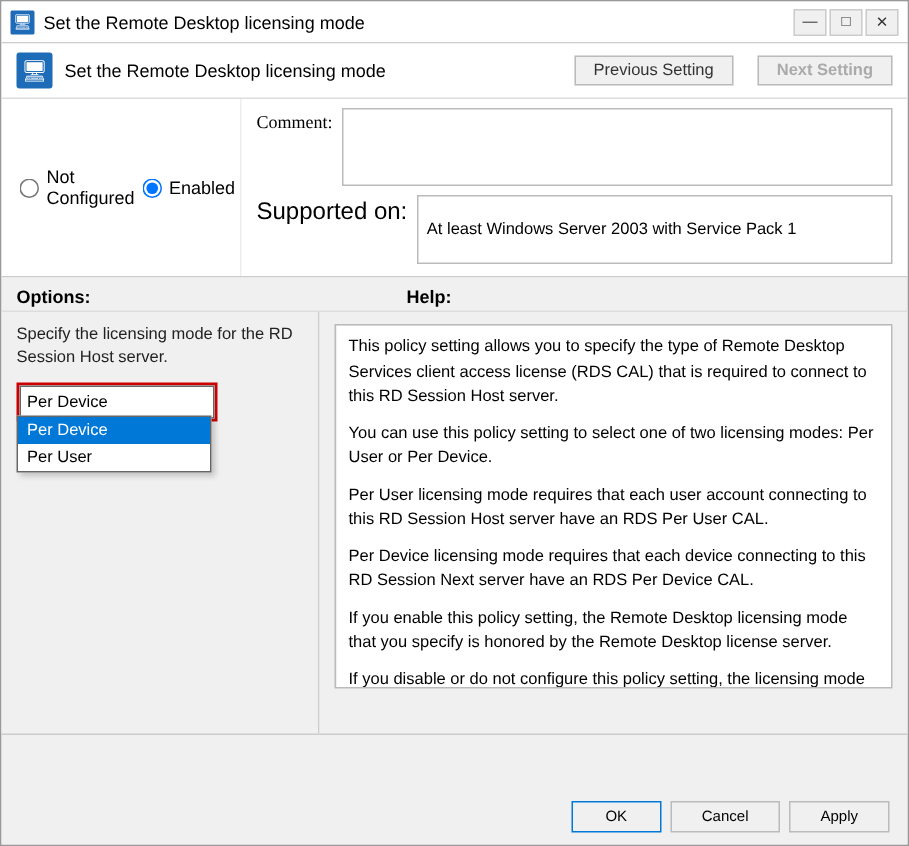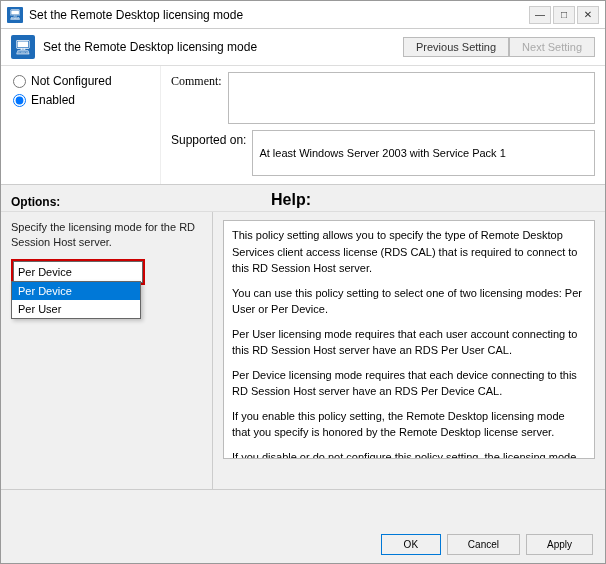--- a/index.html
+++ b/index.html
@@ -89,31 +89,31 @@
       font-size: 14px;
       flex-shrink: 0;
     }
     .header-title {
       flex: 1;
       font-size: 12px;
       font-weight: normal;
     }
     .header-buttons {
       display: flex;
-      gap: 0;
+      gap: 16px;
     }
     .nav-button {
       padding: 3px 12px;
       border: 1px solid #bbb;
       background: #f0f0f0;
       cursor: pointer;
       font-size: 11px;
       color: #333;
     }
-    .nav-button:disabled { color: #aaa; cursor: default; background: #f0f0f0; }
+    .nav-button:disabled { color: #aaa; cursor: default; background: #f0f0f0; font-weight: bold; }
     .radio-row {
       display: flex;
       align-items: center;
       gap: 5px;
     }
     .radio-row input[type=radio] { margin: 0; cursor: pointer; }
     .radio-row label { font-size: 12px; cursor: pointer; }
 
     .main-area {
       display: flex;
@@ -226,21 +226,21 @@
       font-size: 11px;
       padding: 3px;
       background: white;
     }
     .supported-row {
       display: flex;
       align-items: flex-start;
       padding: 0 10px 8px;
       gap: 6px;
     }
-    .supported-label { font-size: 12px; padding-top: 3px; white-space: nowrap; text-align: right; }
+    .supported-label { font-size: 16px; padding-top: 3px; white-space: nowrap; text-align: right; }
     .supported-value {
       flex: 1;
       border: 1px solid #bbb;
       height: 46px;
       background: white;
       padding: 3px 6px;
       font-size: 11px;
       display: flex;
       align-items: center;
     }
@@ -266,21 +266,21 @@
     <div class="header-icon">🖥</div>
     <span class="header-title">Set the Remote Desktop licensing mode</span>
     <div class="header-buttons">
       <button class="nav-button">Previous Setting</button>
       <button class="nav-button" disabled="">Next Setting</button>
     </div>
   </div>
 
   <div style="display:flex; background:#fff; border-bottom:1px solid #ccc;">
 
-    <div style="padding:8px 12px; display:flex; flex-direction:column; gap:5px; width:160px; border-right:1px solid #eee;">
+    <div style="padding:8px 12px; display:flex; flex-direction:row; gap:5px; width:160px; border-right:1px solid #eee;">
       <div class="radio-row">
         <input type="radio" name="config" id="nc" style="">
         <label for="nc">Not Configured</label>
       </div>
       <div class="radio-row">
         <input type="radio" name="config" id="en" checked="" style="">
         <label for="en">Enabled</label>
       </div>
     </div>
 
@@ -296,21 +296,21 @@
         </div>
       </div>
     </div>
   </div>
 
   <div style="display:flex; background:#f0f0f0; padding:6px 10px 2px; border-bottom:none;align-items:flex-end;">
     <div style="width:260px;">
       <span style="font-size:12px;font-weight:bold;">Options:</span>
     </div>
     <div style="flex:1;">
-      <span style="font-size:16px;font-weight:bold;">Help:</span>
+      <span style="font-size:12px;font-weight:bold;">Help:</span>
     </div>
   </div>
 
   <div class="main-area">
 
     <div class="options-panel">
       <span class="options-desc">Specify the licensing mode for the RD Session Host server.</span>
       <div style="position:relative; display:inline-block;">
         <div class="dropdown-box">
           <select class="dropdown-select">
@@ -324,21 +324,21 @@
           <div class="dropdown-item">Per User</div>
         </div>
       </div>
     </div>
 
     <div class="help-panel">
       <div class="help-content">
         <p>This policy setting allows you to specify the type of Remote Desktop Services client access license (RDS CAL) that is required to connect to this RD Session Host server.</p>
         <p>You can use this policy setting to select one of two licensing modes: Per User or Per Device.</p>
         <p>Per User licensing mode requires that each user account connecting to this RD Session Host server have an RDS Per User CAL.</p>
-        <p>Per Device licensing mode requires that each device connecting to this RD Session Host server have an RDS Per Device CAL.</p>
+        <p>Per Device licensing mode requires that each device connecting to this RD Session Next server have an RDS Per Device CAL.</p>
         <p>If you enable this policy setting, the Remote Desktop licensing mode that you specify is honored by the Remote Desktop license server.</p>
         <p>If you disable or do not configure this policy setting, the licensing mode is not specified at the Group Policy level.</p>
       </div>
     </div>
   </div>
 
   <div class="footer">
     <button class="footer-btn primary">OK</button>
     <button class="footer-btn">Cancel</button>
     <button class="footer-btn">Apply</button>

